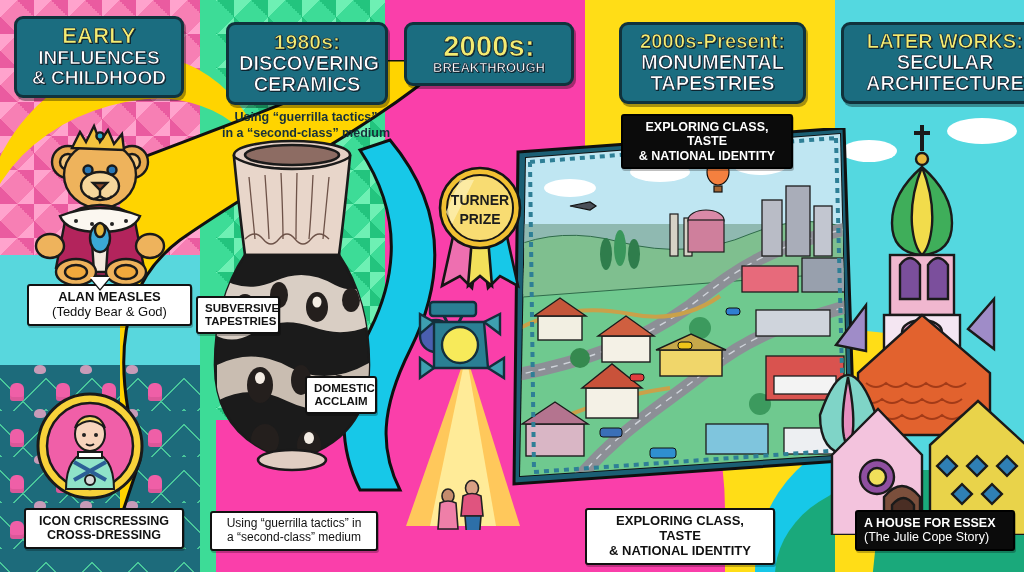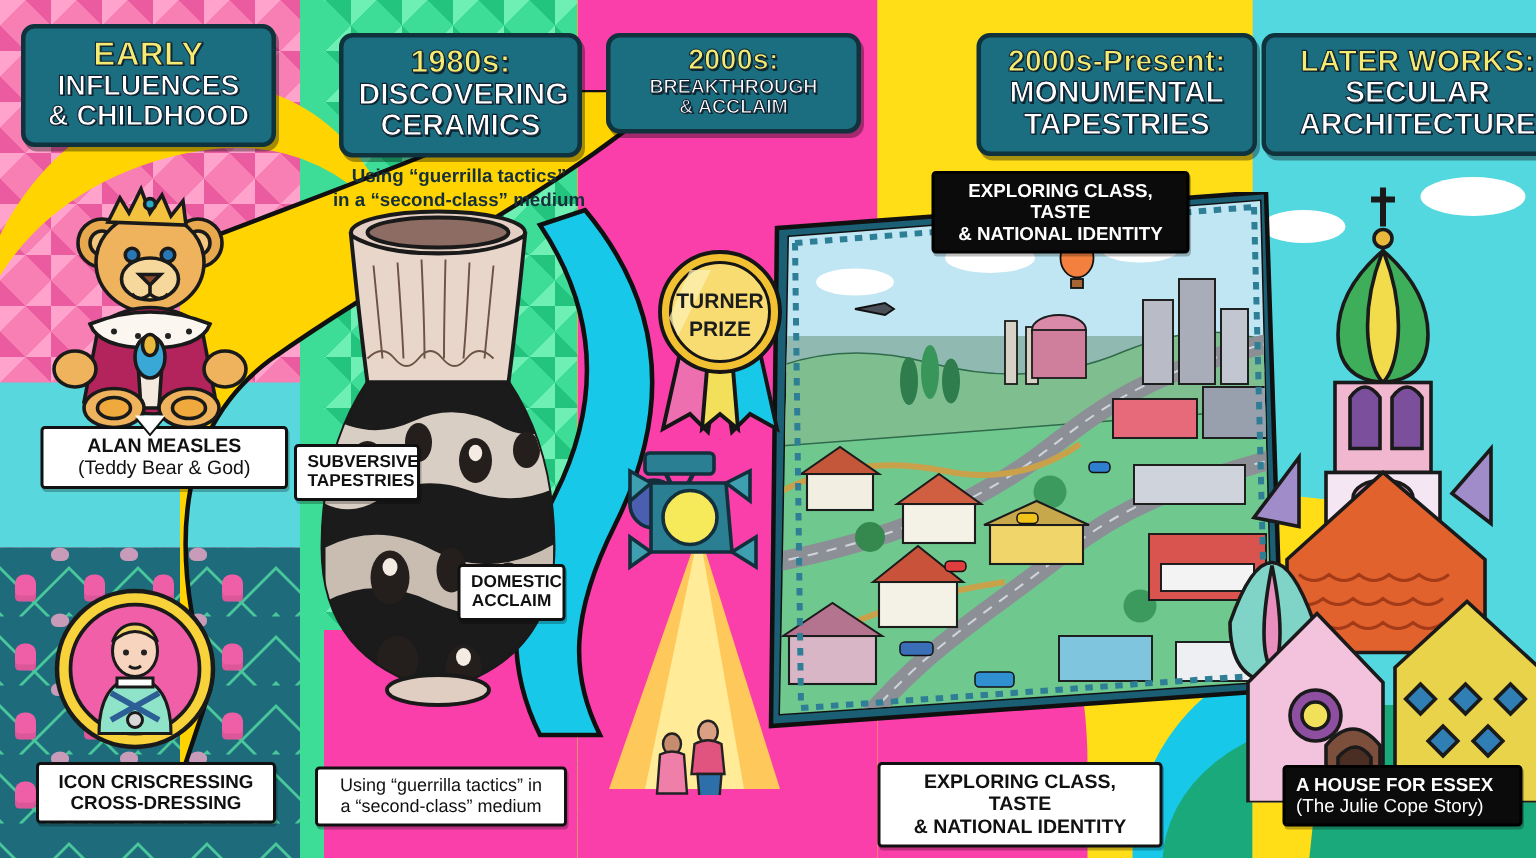--- a/index.html
+++ b/index.html
@@ -63,22 +63,22 @@
   }
   .banner .l1{display:block;color:#f4ec72;font-weight:bold;letter-spacing:.2px;
     -webkit-text-stroke:.7px #123;text-shadow:1px 1px 0 #0c2730;}
   .banner .l2{display:block;color:#ffffff;font-weight:bold;
     -webkit-text-stroke:.7px #123;text-shadow:1px 1px 0 #0c2730;}
   .b1{left:14px;top:16px;width:170px;}
   .b1 .l1{font-size:22px;} .b1 .l2{font-size:19px;}
   .b2{left:226px;top:22px;width:162px;}
   .b2 .l1{font-size:21px;} .b2 .l2{font-size:20px;}
   .b3{left:404px;top:22px;width:170px;}
-  .b3 .l1{font-size:19px;} .b3 .l2{font-size:13px;}
-  .b4{left:651px;top:22px;width:187px;}
+  .b3 .l1{font-size:29px;} .b3 .l2{font-size:13px;}
+  .b4{left:619px;top:22px;width:187px;}
   .b4 .l1{font-size:20px;} .b4 .l2{font-size:20px;}
   .b5{left:841px;top:22px;width:208px;}
   .b5 .l1{font-size:20px;} .b5 .l2{font-size:20px;}
 
   
   .lbl{
     position:absolute;background:#fff;border:2px solid #111;border-radius:3px;
     padding:4px 7px;text-align:center;line-height:1.15;color:#111;z-index:45;
     font-weight:bold;box-shadow:1px 2px 0 rgba(0,0,0,.25);
   }
@@ -463,21 +463,20 @@
     <span class="l2">&amp; CHILDHOOD</span>
   </div>
   <div class="banner b2">
     <span class="l1">1980s:</span>
     <span class="l2">DISCOVERING</span>
     <span class="l2">CERAMICS</span>
   </div>
   <div class="banner b3">
     <span class="l1">2000s:</span>
     <span class="l2">BREAKTHROUGH</span>
-    <span class="l2">&amp; ACCLAIM</span>
   </div>
   <div class="banner b4">
     <span class="l1">2000s-Present:</span>
     <span class="l2">MONUMENTAL</span>
     <span class="l2">TAPESTRIES</span>
   </div>
   <div class="banner b5">
     <span class="l1">LATER WORKS:</span>
     <span class="l2">SECULAR</span>
     <span class="l2">ARCHITECTURE</span>

